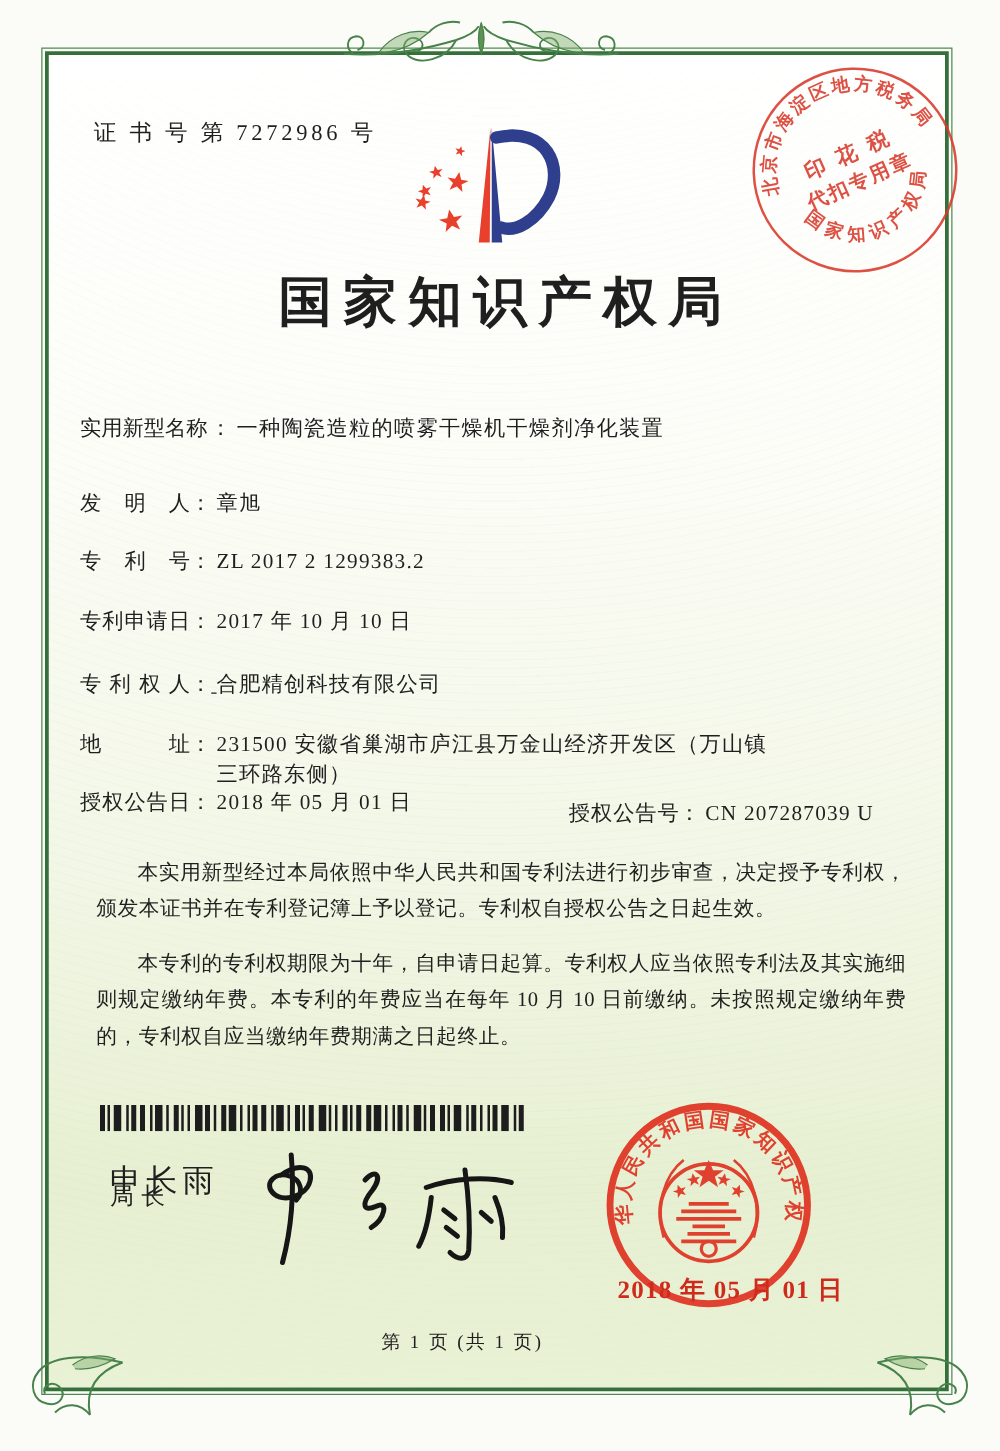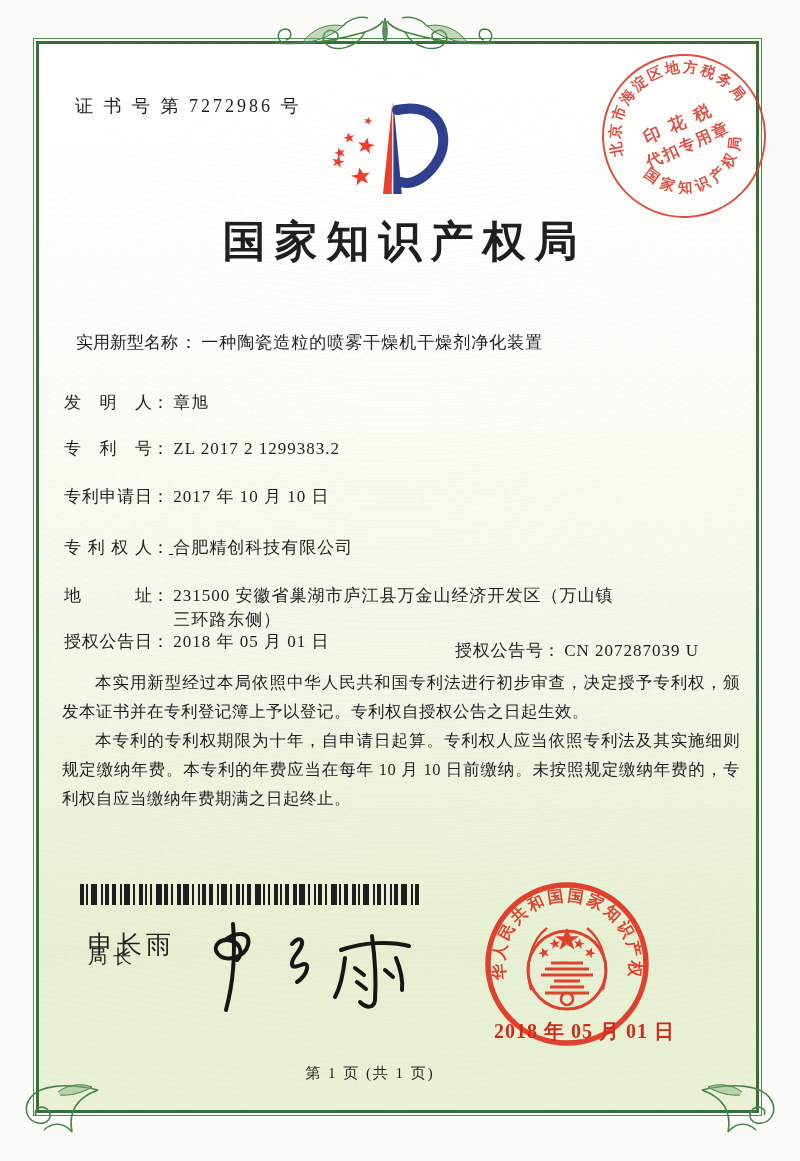--- a/index.html
+++ b/index.html
@@ -24,27 +24,27 @@
   }
   .abs{position:absolute;}
   
   .cert-no{left:75px;top:94px;font-size:18px;letter-spacing:3px;}
   
   .title{left:0;top:213px;width:100%;text-align:center;font-size:43px;font-weight:bold;
          letter-spacing:9px;text-indent:9px;}
   
   .row{left:64px;font-size:17px;line-height:24px;white-space:nowrap;}
   .fl{display:inline-block;width:88px;text-align:justify;text-align-last:justify;vertical-align:top;}
-  .fl6{display:inline-block;width:104px;vertical-align:top;margin-left:12px;}
+  .fl6{display:inline-block;width:104px;vertical-align:top;}
   .colon{display:inline-block;vertical-align:top;}
   .fv{display:inline-block;vertical-align:top;letter-spacing:1px;}
   .addr-lines{display:inline-block;vertical-align:top;letter-spacing:1px;white-space:normal;width:500px;}
   
   .paras{left:62px;top:668px;width:678px;}
-  .paras p{margin:0;text-indent:2em;text-align:justify;font-size:16.5px;line-height:29px;letter-spacing:.5px;}
+  .paras p{margin:15px;text-indent:2em;text-align:justify;font-size:16.5px;line-height:29px;letter-spacing:.5px;}
   
   .barcode{left:80px;top:884px;width:392px;height:21px;overflow:hidden;white-space:nowrap;font-size:0;}
   .barcode span{display:inline-block;height:100%;background:#1d1d1d;}
   
   .sig-title{left:88px;top:944px;font-size:19px;letter-spacing:6px;}
   .sig-name{left:88px;top:928px;font-size:25px;letter-spacing:4px;}
   
   .seal-date{left:494px;top:1018px;font-size:20px;color:#cf2b1d;letter-spacing:1px;font-weight:bold;}
   
   .footer{left:0;top:1064px;width:740px;text-align:center;font-size:15px;letter-spacing:2px;}

